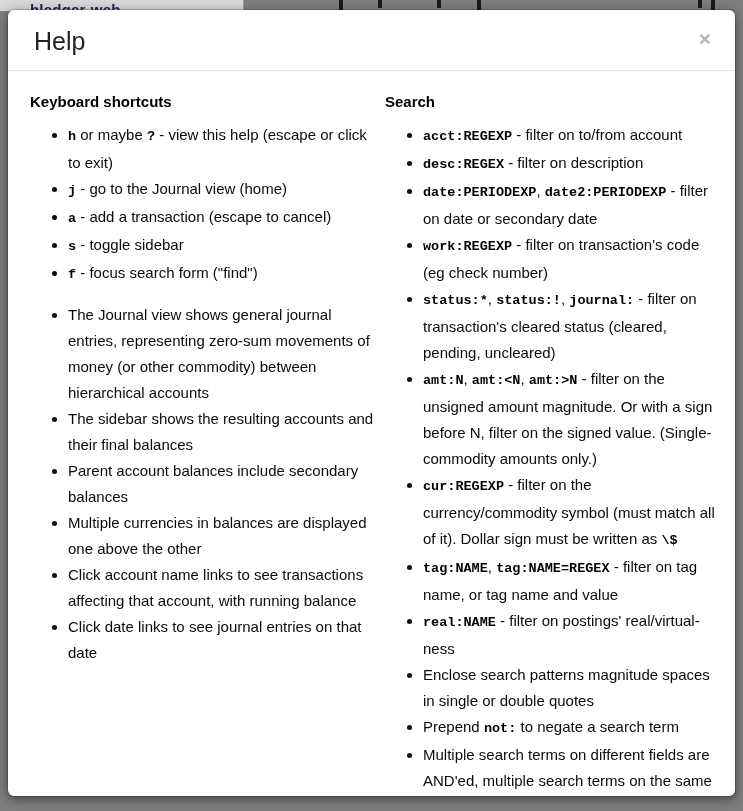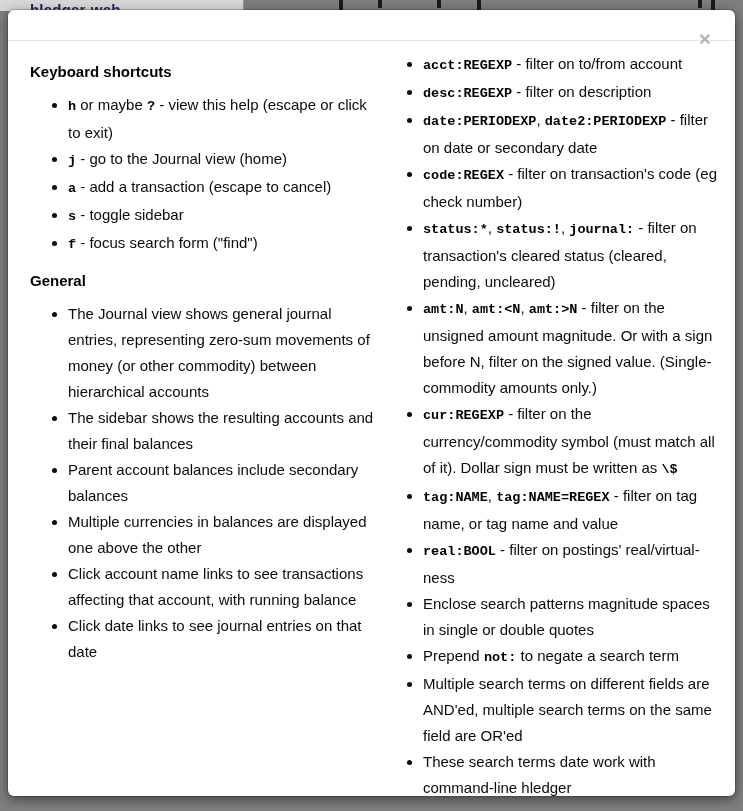--- a/index.html
+++ b/index.html
@@ -62,53 +62,54 @@
   <div class="frag" style="left:339px;"></div>
   <div class="frag" style="left:378px; height:8px;"></div>
   <div class="frag" style="left:437px; height:8px;"></div>
   <div class="frag" style="left:477px;"></div>
   <div class="frag" style="left:698px; height:8px;"></div>
   <div class="frag" style="left:711px;"></div>
 </div>
 
 <div class="modal">
   <div class="modal-header">
+    <div class="modal-title">Help</div>
     <button class="close-btn">×</button>
   </div>
   <div class="modal-body">
     <div class="col-left">
         <div class="sec-heading">Keyboard shortcuts</div>
         <ul class="help-list">
           <li><code class="term">h</code><span> or maybe </span><code class="term">?</code><span> - view this help (escape or click to exit)</span></li>
           <li><code class="term">j</code><span> - go to the Journal view (home)</span></li>
           <li><code class="term">a</code><span> - add a transaction (escape to cancel)</span></li>
           <li><code class="term">s</code><span> - toggle sidebar</span></li>
           <li><code class="term">f</code><span> - focus search form ("find")</span></li>
         </ul>
-        <div class="sec-heading">General</div>
         <ul class="help-list">
           <li><span>The Journal view shows general journal entries, representing zero-sum movements of money (or other commodity) between hierarchical accounts</span></li>
           <li><span>The sidebar shows the resulting accounts and their final balances</span></li>
           <li><span>Parent account balances include secondary balances</span></li>
           <li><span>Multiple currencies in balances are displayed one above the other</span></li>
           <li><span>Click account name links to see transactions affecting that account, with running balance</span></li>
           <li><span>Click date links to see journal entries on that date</span></li>
         </ul>
       </div>
     <div class="col-right">
+        <div class="sec-heading">Search</div>
         <ul class="help-list">
           <li><code class="term">acct:REGEXP</code><span> - filter on to/from account</span></li>
-          <li><code class="term">desc:REGEXP</code><span> - filter on description</span></li>
+          <li><code class="term">desc:REGEX</code><span> - filter on description</span></li>
           <li><code class="term">date:PERIODEXP</code><span>, </span><code class="term">date2:PERIODEXP</code><span> - filter on date or secondary date</span></li>
-          <li><code class="term">code:REGEX</code><span> - filter on transaction's code (eg check number)</span></li>
+          <li><code class="term">work:REGEXP</code><span> - filter on transaction's code (eg check number)</span></li>
           <li><code class="term">status:*</code><span>, </span><code class="term">status:!</code><span>, </span><code class="term">journal:</code><span> - filter on transaction's cleared status (cleared, pending, uncleared)</span></li>
           <li><code class="term">amt:N</code><span>, </span><code class="term">amt:&lt;N</code><span>, </span><code class="term">amt:&gt;N</code><span> - filter on the unsigned amount magnitude. Or with a sign before N, filter on the signed value. (Single-commodity amounts only.)</span></li>
           <li><code class="term">cur:REGEXP</code><span> - filter on the currency/commodity symbol (must match all of it). Dollar sign must be written as </span><code class="term">\$</code></li>
           <li><code class="term">tag:NAME</code><span>, </span><code class="term">tag:NAME=REGEX</code><span> - filter on tag name, or tag name and value</span></li>
-          <li><code class="term">real:BOOL</code><span> - filter on postings' real/virtual-ness</span></li>
+          <li><code class="term">real:NAME</code><span> - filter on postings' real/virtual-ness</span></li>
           <li><span>Enclose search patterns magnitude spaces in single or double quotes</span></li>
           <li><span>Prepend </span><code class="term">not:</code><span> to negate a search term</span></li>
           <li><span>Multiple search terms on different fields are AND'ed, multiple search terms on the same field are OR'ed</span></li>
           <li><span>These search terms date work with command-line hledger</span></li>
         </ul>
       </div>
   </div>
 </div>
 
 </body></html>

